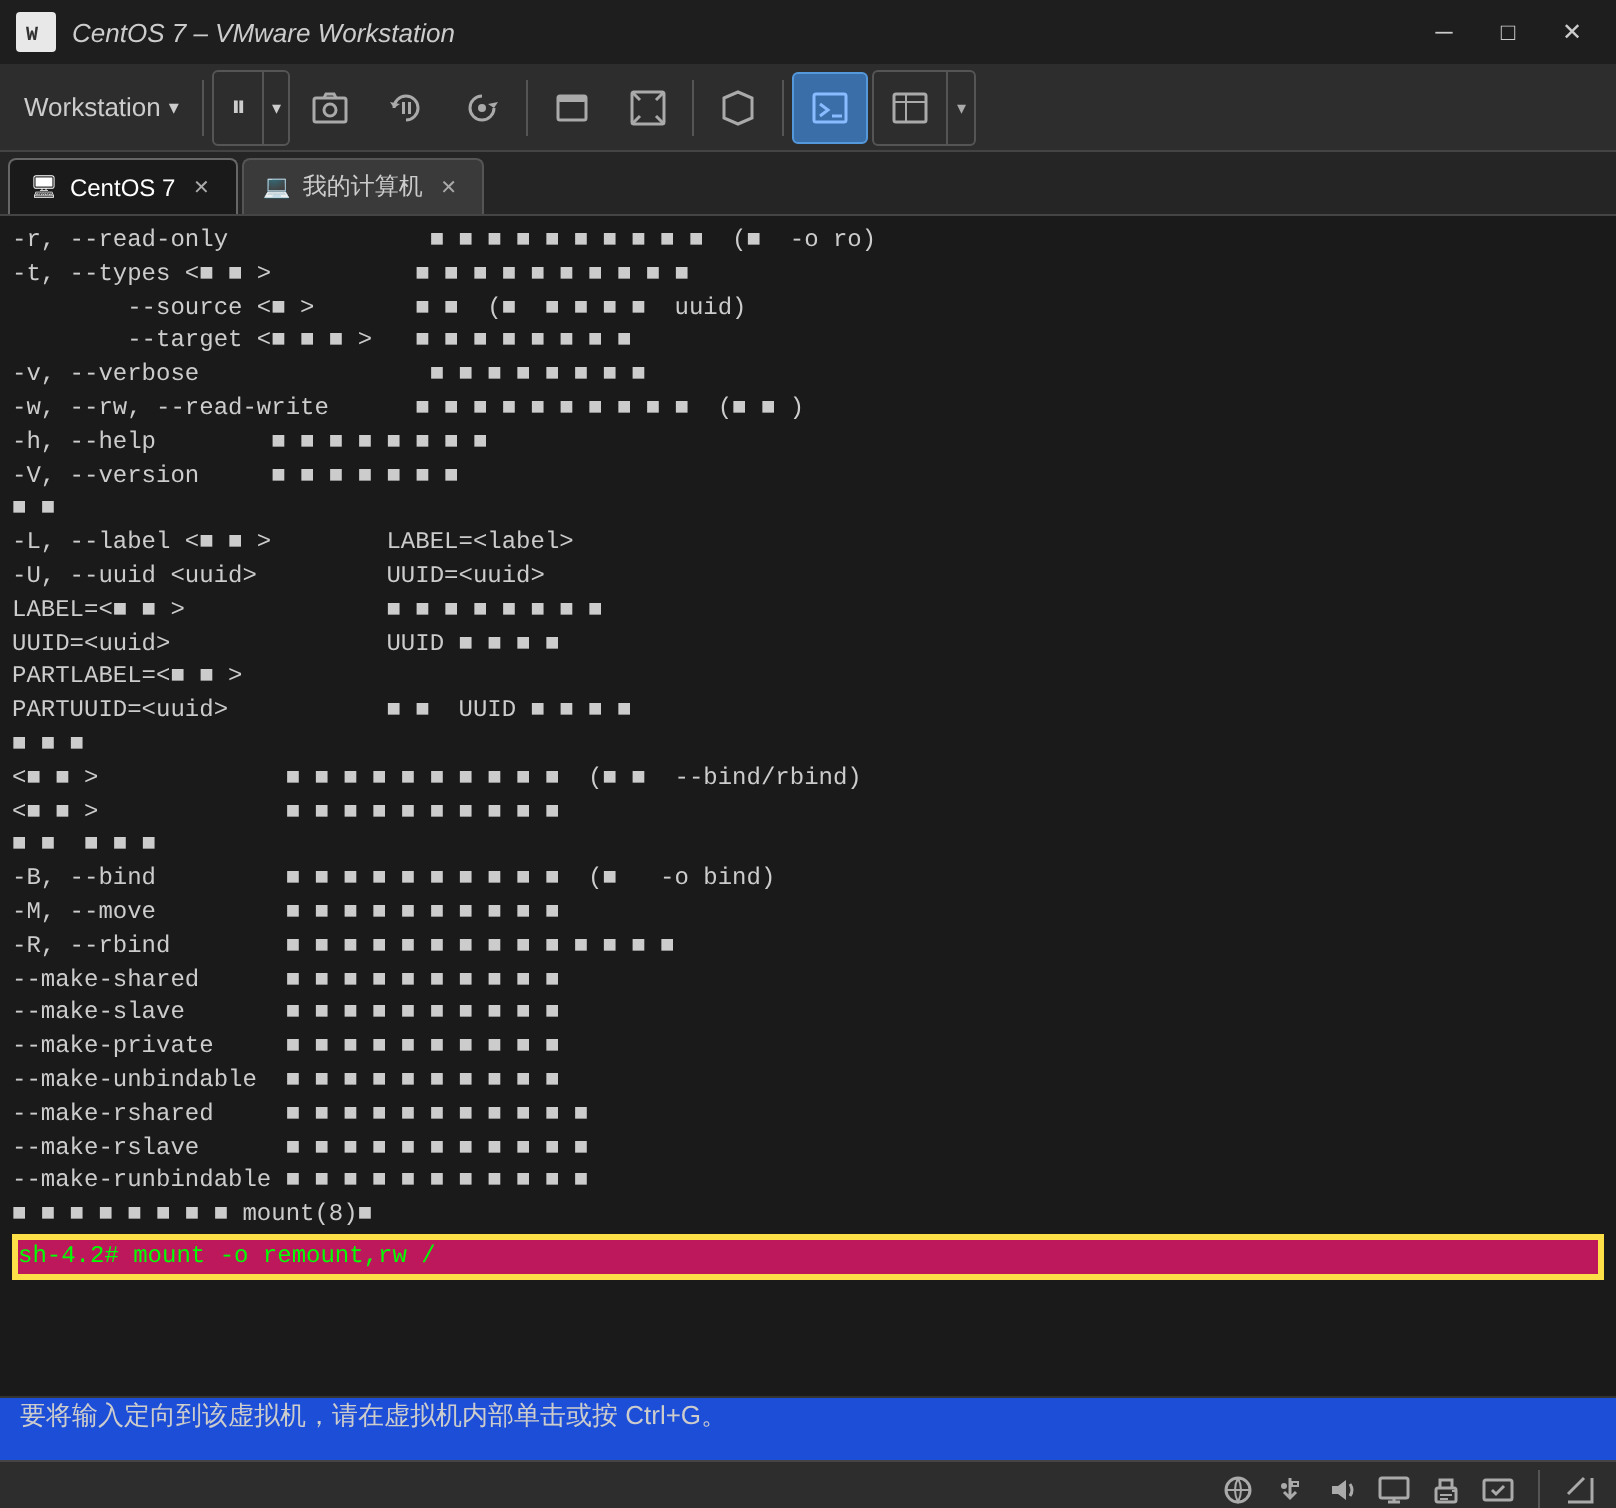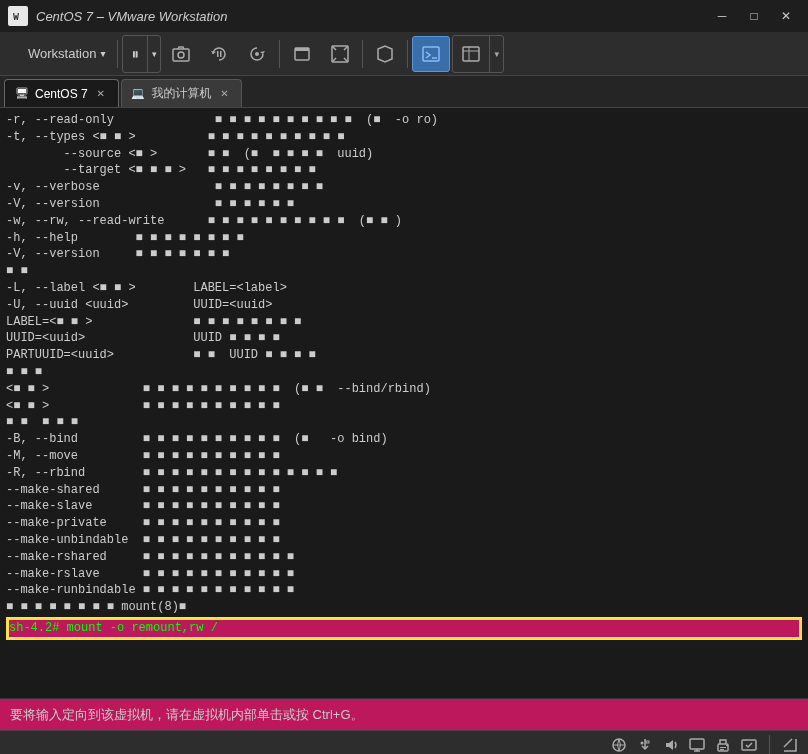--- a/index.html
+++ b/index.html
@@ -57,21 +57,21 @@
       align-items: center;
       justify-content: center;
     }
 
     
     #toolbar {
       height: 44px;
       background: #2d2d2d;
       display: flex;
       align-items: center;
-      padding: 0 20px;
+      padding: 0 4px;
       gap: 2px;
       border-bottom: 1px solid #444;
     }
     .toolbar-item {
       height: 36px;
       padding: 0 8px;
       background: transparent;
       border: none;
       color: #cccccc;
       font-family: 'Segoe UI', Arial, sans-serif;
@@ -165,24 +165,24 @@
     }
     .term-line.prompt-line {
       background: #be185d;
       color: #00ff00;
       border: 3px solid #fde047;
     }
 
     
     #status-bar {
       height: 32px;
-      background: #be185d;
+      background: #1d4ed8;
       border-top: 1px solid #333;
       display: flex;
-      align-items: center;
+      align-items: flex-start;
       padding: 0 10px;
       gap: 8px;
     }
     #status-text {
       color: #cccccc;
       font-family: 'Segoe UI', Arial, sans-serif;
       font-size: 13px;
     }
 
     
@@ -328,32 +328,32 @@
   </div>
 </div>
 
 <div id="terminal">
   <div id="terminal-lines">
       <div class="term-line">-r, --read-only              ■ ■ ■ ■ ■ ■ ■ ■ ■ ■  (■  -o ro)</div>
       <div class="term-line">-t, --types &lt;■ ■ &gt;          ■ ■ ■ ■ ■ ■ ■ ■ ■ ■</div>
       <div class="term-line">        --source &lt;■ &gt;       ■ ■  (■  ■ ■ ■ ■  uuid)</div>
       <div class="term-line">        --target &lt;■ ■ ■ &gt;   ■ ■ ■ ■ ■ ■ ■ ■</div>
       <div class="term-line">-v, --verbose                ■ ■ ■ ■ ■ ■ ■ ■</div>
-      <div class="term-line">-V, --version                ■ ■ ■ ■ ■ ■</div>
       <div class="term-line">-w, --rw, --read-write      ■ ■ ■ ■ ■ ■ ■ ■ ■ ■  (■ ■ )</div>
       <div class="term-line"></div>
       <div class="term-line">-h, --help        ■ ■ ■ ■ ■ ■ ■ ■</div>
       <div class="term-line">-V, --version     ■ ■ ■ ■ ■ ■ ■</div>
       <div class="term-line"></div>
       <div class="term-line">■ ■</div>
       <div class="term-line"></div>
       <div class="term-line">-L, --label &lt;■ ■ &gt;        LABEL=&lt;label&gt;</div>
       <div class="term-line">-U, --uuid &lt;uuid&gt;         UUID=&lt;uuid&gt;</div>
       <div class="term-line">LABEL=&lt;■ ■ &gt;              ■ ■ ■ ■ ■ ■ ■ ■</div>
       <div class="term-line">UUID=&lt;uuid&gt;               UUID ■ ■ ■ ■</div>
+      <div class="term-line">PARTLABEL=&lt;■ ■ &gt;</div>
       <div class="term-line">PARTUUID=&lt;uuid&gt;           ■ ■  UUID ■ ■ ■ ■</div>
       <div class="term-line"></div>
       <div class="term-line">■ ■ ■</div>
       <div class="term-line"></div>
       <div class="term-line">&lt;■ ■ &gt;             ■ ■ ■ ■ ■ ■ ■ ■ ■ ■  (■ ■  --bind/rbind)</div>
       <div class="term-line">&lt;■ ■ &gt;             ■ ■ ■ ■ ■ ■ ■ ■ ■ ■</div>
       <div class="term-line"></div>
       <div class="term-line">■ ■  ■ ■ ■</div>
       <div class="term-line"></div>
       <div class="term-line">-B, --bind         ■ ■ ■ ■ ■ ■ ■ ■ ■ ■  (■   -o bind)</div>

